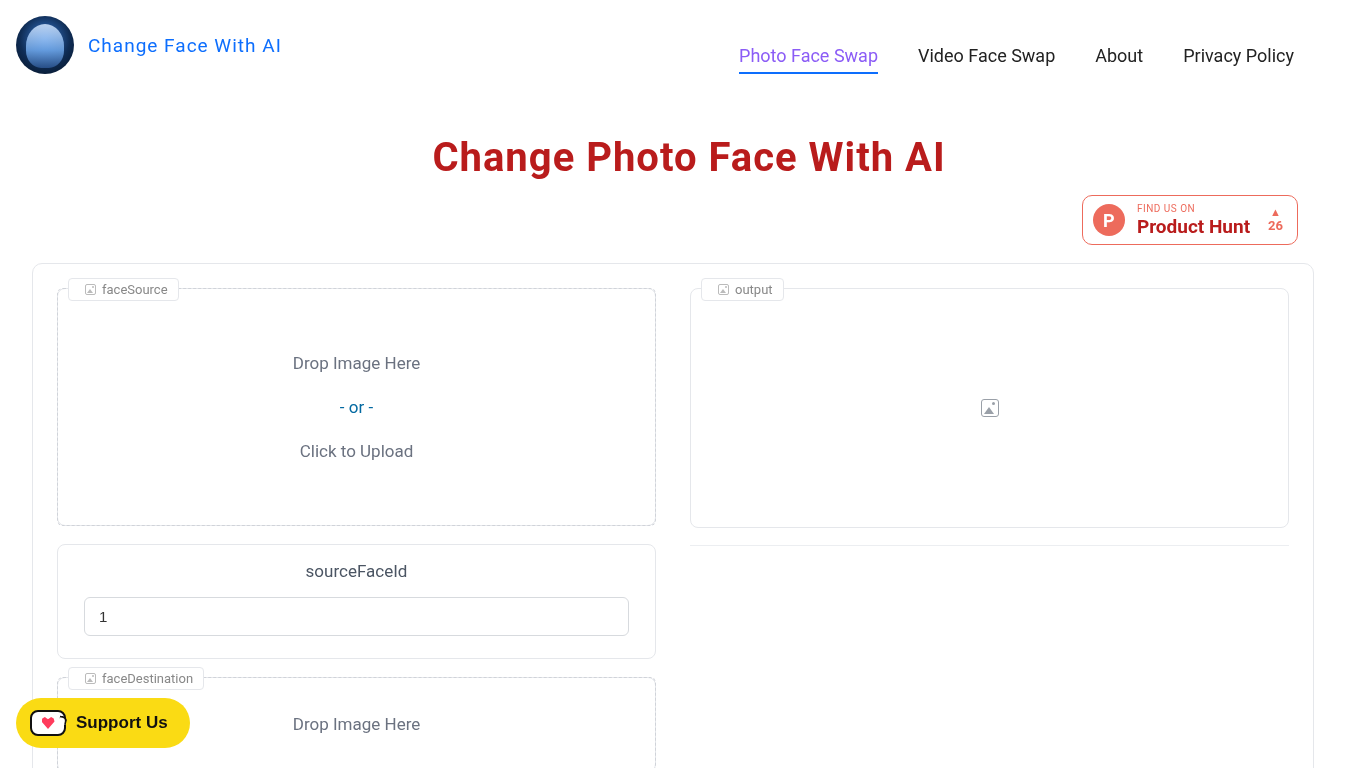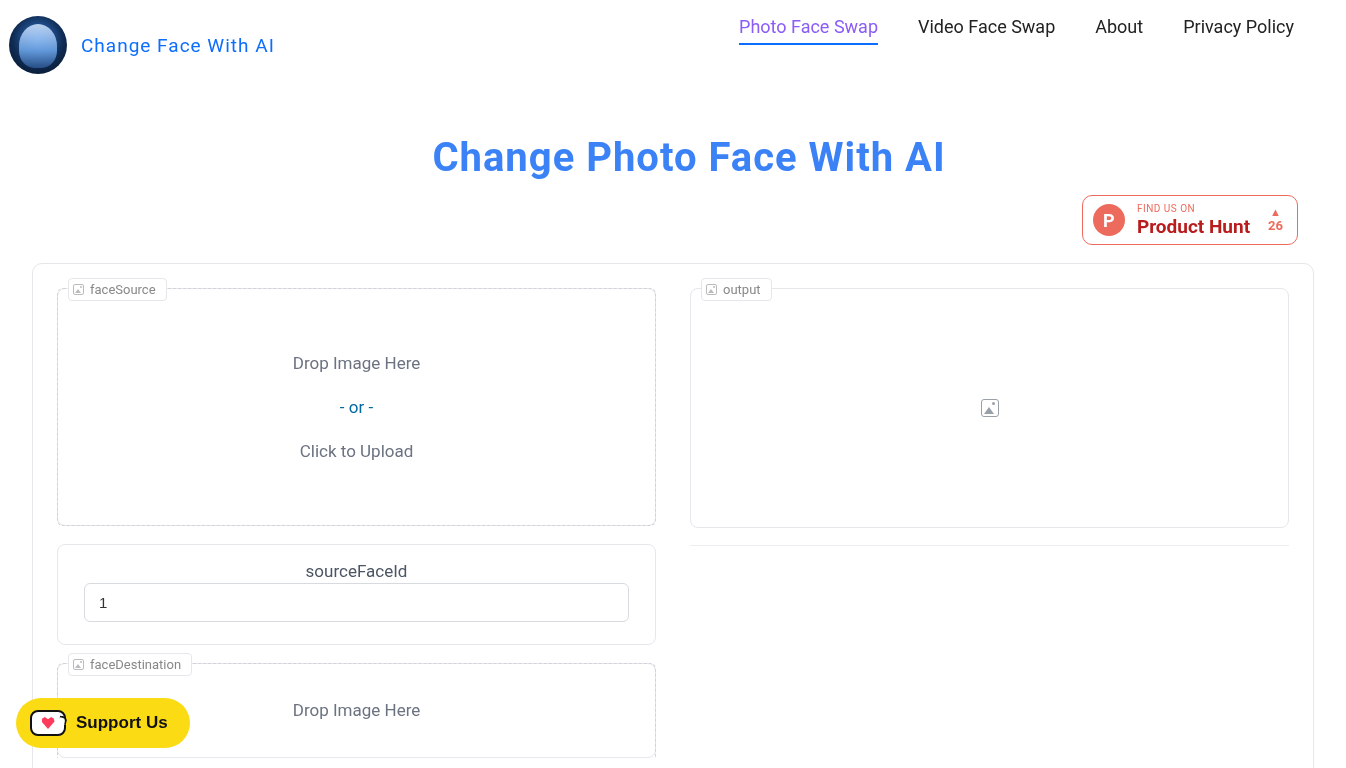--- a/index.html
+++ b/index.html
@@ -9,23 +9,23 @@
     color: #333;
     width: 1346px;
     height: 768px;
     overflow: hidden;
     position: relative;
   }
 
   
   .header {
     display: flex;
-    align-items: flex-start;
+    align-items: flex-end;
     justify-content: space-between;
-    padding: 16px 22px 16px 9px;
+    padding: 16px 22px 16px 16px;
   }
   .brand {
     display: flex;
     align-items: center;
     gap: 14px;
   }
   .logo {
     width: 58px;
     height: 58px;
     border-radius: 50%;
@@ -62,21 +62,21 @@
   .nav a.active {
     color: #8b5cf6;
     border-bottom: 2px solid #0d6efd;
   }
 
   
   .page-title {
     text-align: center;
     font-size: 40px;
     font-weight: 700;
-    color: #3b82f6;
+    color: #b91c1c;
     margin-top: 44px;
     letter-spacing: 1px;
     padding-left: 32px;
   }
 
   
   .ph-wrap {
     display: flex;
     justify-content: flex-end;
     padding: 14px 48px 0 0;
@@ -130,21 +130,21 @@
   }
   .panel-tag {
     position: absolute;
     top: -11px;
     left: 10px;
     background: #fff;
     border: 1px solid #e5e7eb;
     border-radius: 4px;
     font-size: 13px;
     color: #888;
-    padding: 3px 10px 3px 4px;
+    padding: 3px 10px 3px 16px;
     display: flex;
     align-items: center;
     gap: 6px;
   }
   .tag-ico {
     width: 11px; height: 11px;
     border: 1px solid #bbb;
     border-radius: 2px;
     position: relative;
   }
@@ -216,21 +216,21 @@
   
   .form-panel {
     border: 1px solid #e5e7eb;
     border-radius: 8px;
     padding: 16px 26px 22px 26px;
     text-align: center;
   }
   .form-label {
     font-size: 17px;
     color: #4b5563;
-    margin-bottom: 2px;
+    margin-bottom: 16px;
   }
   .form-sub {
     font-size: 13px;
     color: #9aa0a8;
     margin-bottom: 14px;
   }
   .form-input {
     width: 100%;
     border: 1px solid #d7dade;
     border-radius: 6px;

